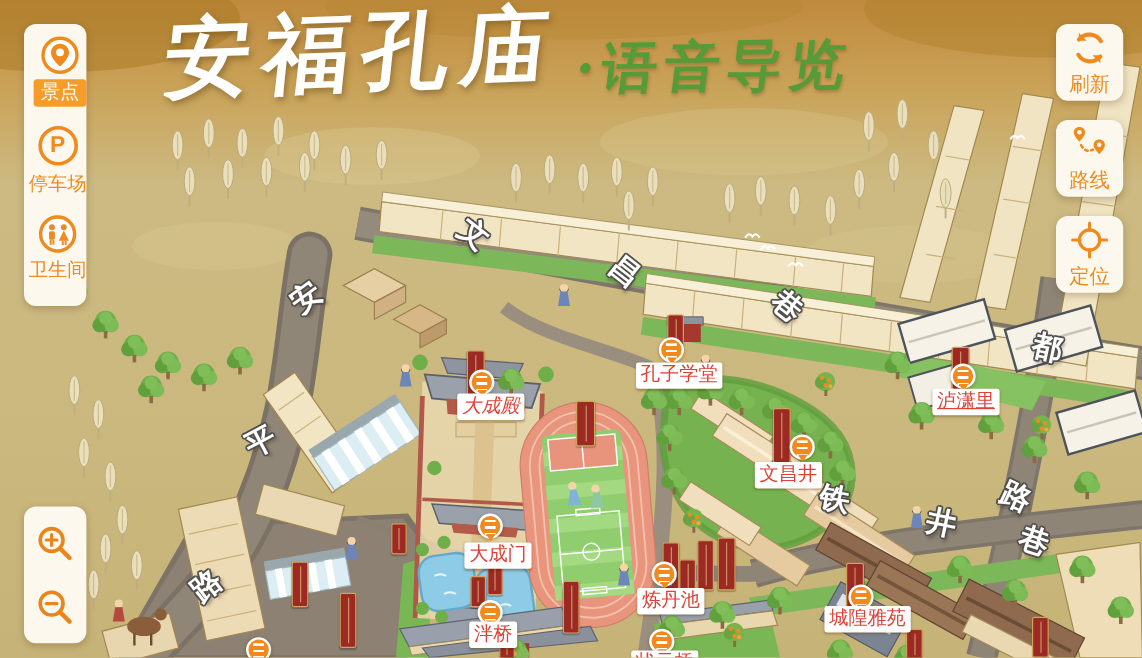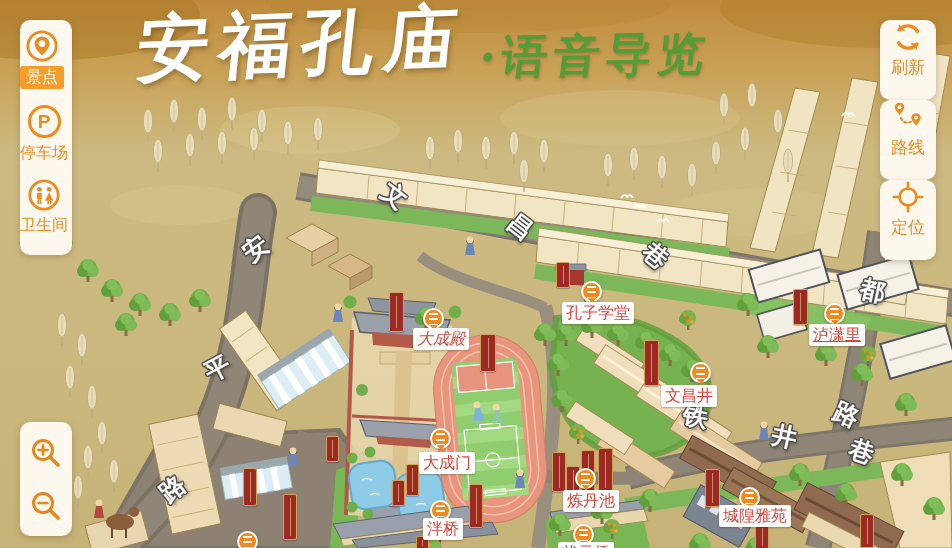--- a/index.html
+++ b/index.html
@@ -11,34 +11,34 @@
   .title{position:absolute;left:138px;top:0;z-index:90;display:flex;align-items:flex-start;pointer-events:none;}
   .title-main{font-family:"DejaVu Serif",serif;font-weight:bold;font-size:72px;line-height:86px;
     color:#ffffff;letter-spacing:10px;transform:skewX(-8deg) rotate(-2deg);
     text-shadow:2px 3px 5px rgba(100,72,25,.5);}
   .title-sub{font-family:"DejaVu Serif",serif;font-weight:bold;font-size:46px;line-height:54px;
     margin-left:14px;margin-top:28px;color:#579a38;letter-spacing:6px;transform:skewX(-8deg) rotate(-1deg);
     text-shadow:1px 2px 3px rgba(100,72,25,.35);}
 
   
   .panel{position:absolute;background:#fdf8ee;border-radius:10px;box-shadow:0 2px 6px rgba(90,60,20,.28);z-index:100;}
-  .left-panel{left:20px;top:20px;width:52px;height:226px;display:flex;flex-direction:column;align-items:flex-start;padding-top:9px;}
+  .left-panel{left:20px;top:20px;width:52px;height:226px;display:flex;flex-direction:column;align-items:flex-end;padding-top:9px;}
   .tool-item{display:flex;flex-direction:column;align-items:center;margin-bottom:14px;cursor:pointer;}
   .tool-icon{width:34px;height:34px;display:block;}
   .ring-icon{width:27px;height:27px;border:3px solid #ef8a1e;border-radius:50%;display:flex;align-items:center;justify-content:center;margin:2px 0;}
   .ring-icon b{color:#ef8a1e;font-size:19px;font-weight:bold;line-height:1;}
   .tool-label{font-size:16px;color:#ef8a1e;margin-top:3px;white-space:nowrap;}
   .tool-label.selected{background:#f59d28;color:#fff;padding:1px 6px;border-radius:3px;}
-  .right-btn{left:880px;width:56px;height:80px;display:flex;flex-direction:column;align-items:center;cursor:pointer;}
+  .right-btn{left:880px;width:56px;height:64px;display:flex;flex-direction:column;align-items:center;justify-content:center;cursor:pointer;}
   .right-btn .tool-label{margin-top:2px;font-size:17px;}
   .zoom-panel{left:20px;top:422px;width:52px;height:106px;display:flex;flex-direction:column;align-items:center;justify-content:space-around;padding:4px 0;}
   .zoom-btn{width:40px;height:40px;display:flex;align-items:center;justify-content:center;cursor:pointer;}
 
   
-  .poi{position:absolute;z-index:40;width:21px;cursor:pointer;margin-left:32px;}
+  .poi{position:absolute;z-index:40;width:21px;cursor:pointer;}
   .poi-marker{position:relative;width:21px;height:21px;background:#f2891c;border:2px solid #fff;
     border-radius:50%;box-sizing:border-box;box-shadow:0 1px 3px rgba(80,40,0,.4);}
   .poi-marker::before{content:"";position:absolute;left:4px;right:4px;top:2.5px;height:13px;
     background:repeating-linear-gradient(to bottom,#fff 0 2px,rgba(0,0,0,0) 2px 5.5px);}
   .poi-marker::after{content:"";position:absolute;left:50%;bottom:-8px;margin-left:-4px;
     border:4px solid transparent;border-top:6px solid #ef8a1e;}
   .poi-label{position:absolute;white-space:nowrap;background:#fff;color:#dc4238;font-size:16px;
     line-height:22px;padding:0 4px;border-radius:2px;box-shadow:0 1px 2px rgba(80,40,0,.35);}
 
   

